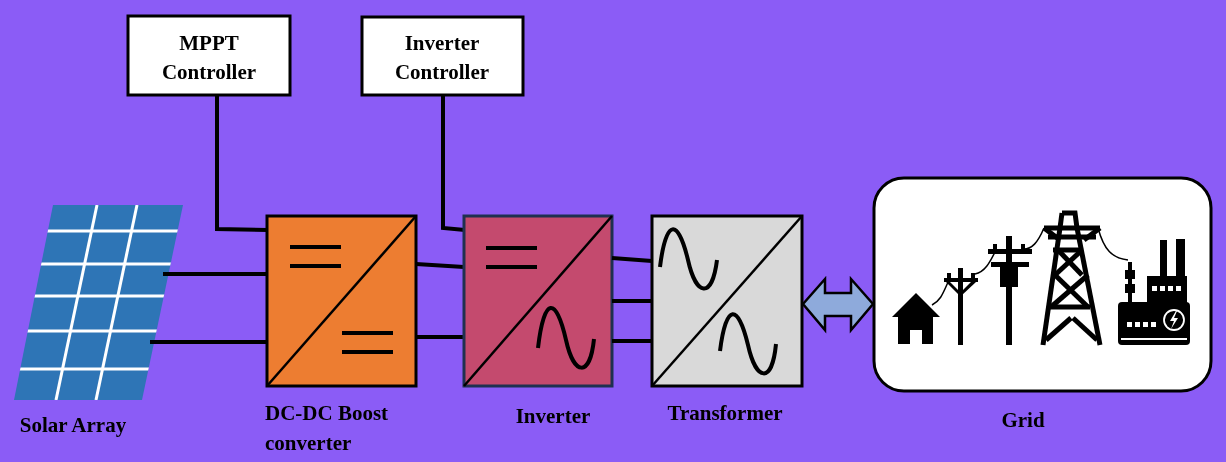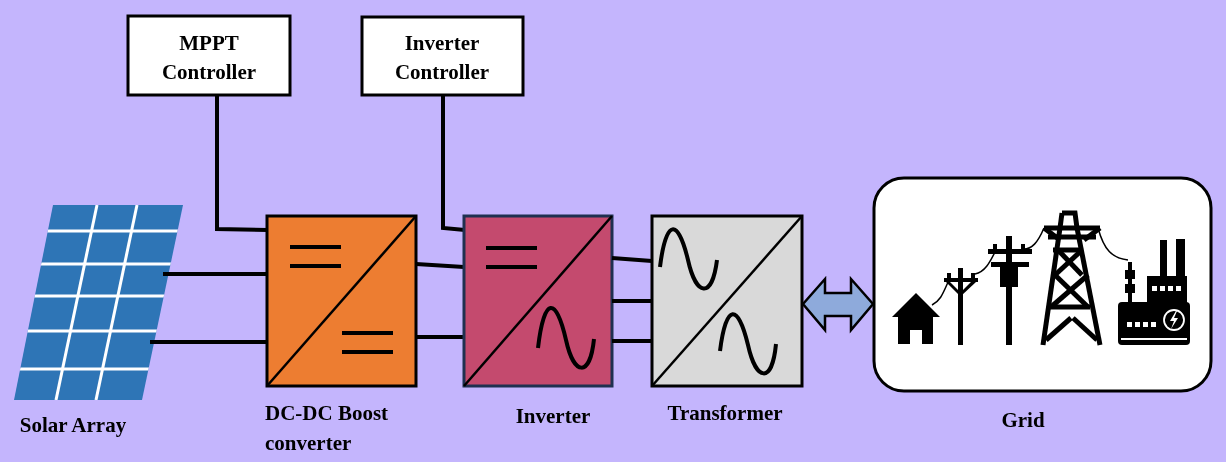--- a/index.html
+++ b/index.html
@@ -1,16 +1,16 @@
 <!DOCTYPE html>
 <html><head>
   <meta charset="utf-8">
   <style>
     html, body { margin: 0; padding: 0; background: #ffffff; }
-    #stage { position: relative; width: 1226px; height: 462px; overflow: hidden; background: #c4b5fd; }
+    #stage { position: relative; width: 1226px; height: 462px; overflow: hidden; background: #8b5cf6; }
     svg { position: absolute; left: 0; top: 0; }
     .lbl { font-family: "Liberation Serif", "DejaVu Serif", serif; font-weight: bold; fill: #000; }
   </style>
 </head>
 <body>
 
 <div id="stage">
 <svg width="1226" height="462" viewBox="0 0 1226 462" xmlns="http://www.w3.org/2000/svg">
 
   <g>

